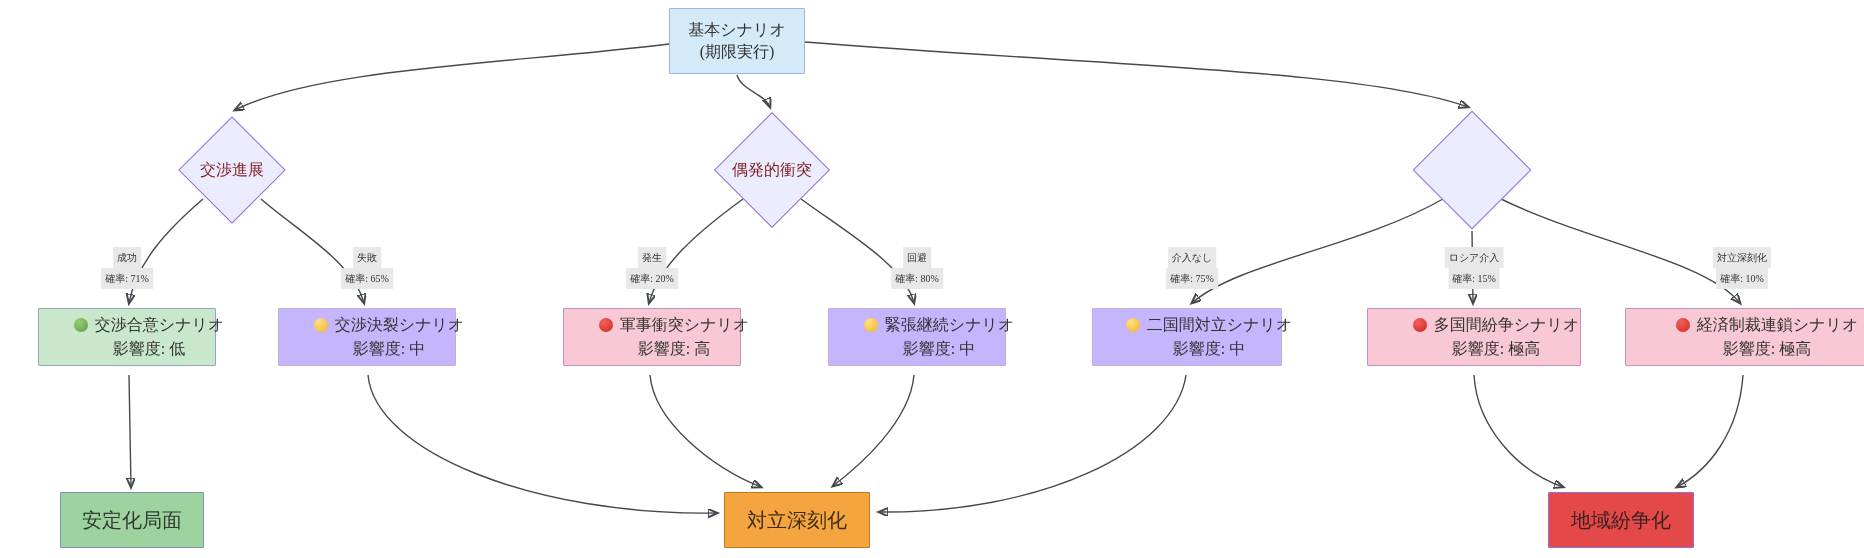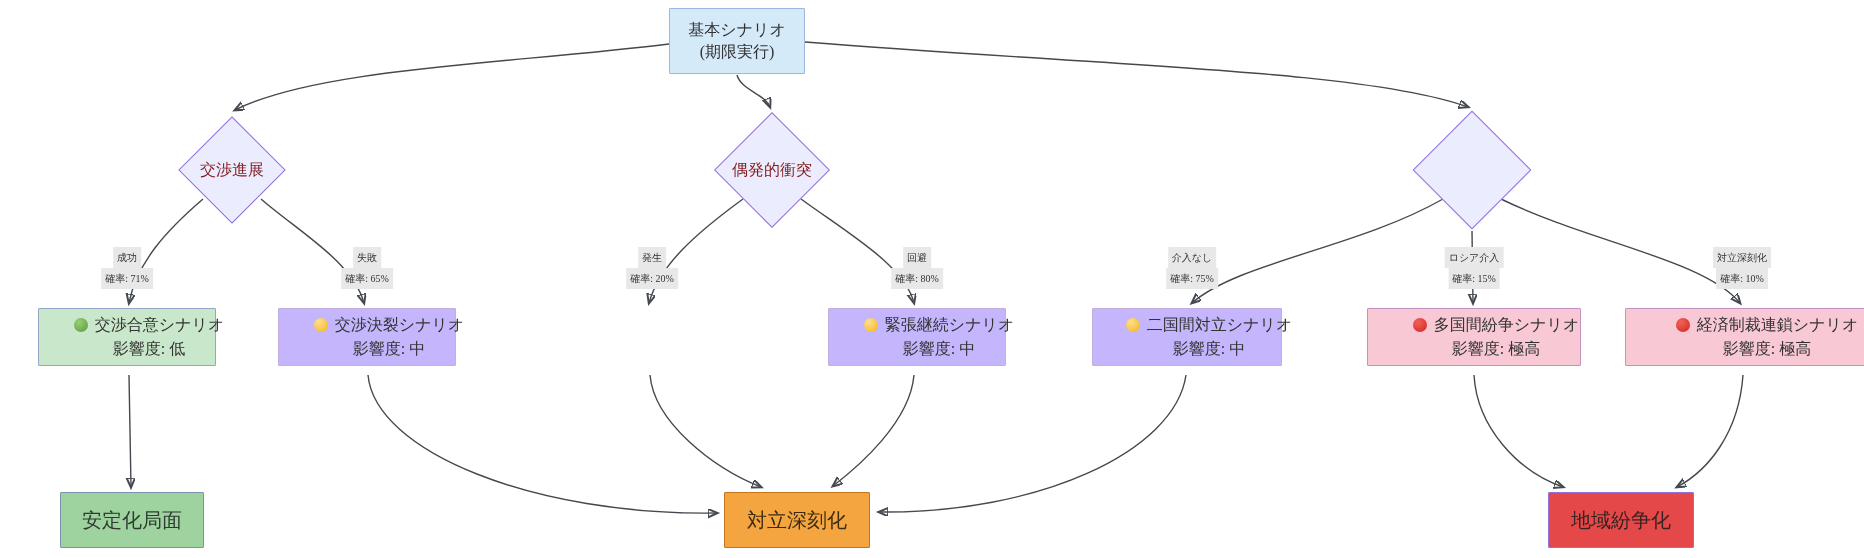--- a/index.html
+++ b/index.html
@@ -142,20 +142,27 @@
     </div>
     <div>影響度: 低</div>
   </div>
   <div class="sbox sev-yellow" style="left:251px;top:308px;width:178px;">
     <div class="srow">
       <span class="dot dot-yellow"></span>
       <span>交渉決裂シナリオ</span>
     </div>
     <div>影響度: 中</div>
   </div>
+  <div class="sbox sev-pink" style="left:536px;top:308px;width:178px;">
+    <div class="srow">
+      <span class="dot dot-red"></span>
+      <span>軍事衝突シナリオ</span>
+    </div>
+    <div>影響度: 高</div>
+  </div>
   <div class="sbox sev-yellow" style="left:801px;top:308px;width:178px;">
     <div class="srow">
       <span class="dot dot-yellow"></span>
       <span>緊張継続シナリオ</span>
     </div>
     <div>影響度: 中</div>
   </div>
   <div class="sbox sev-yellow" style="left:1065px;top:308px;width:190px;">
     <div class="srow">
       <span class="dot dot-yellow"></span>

